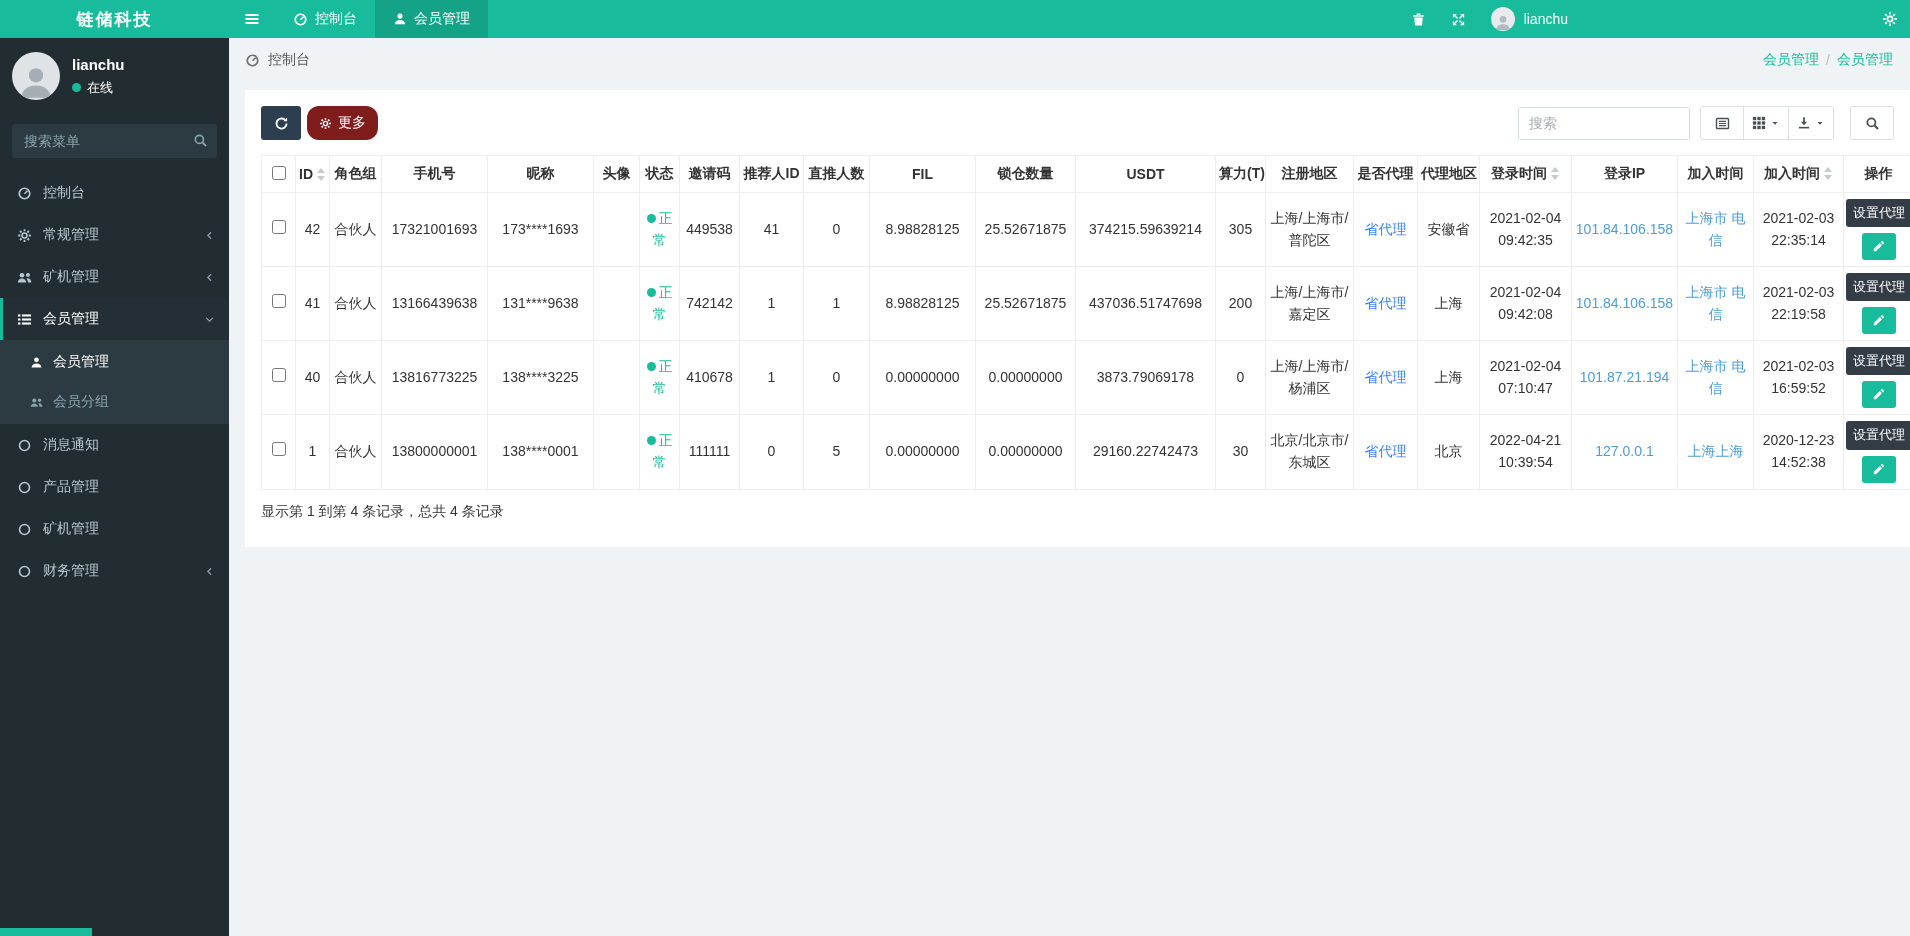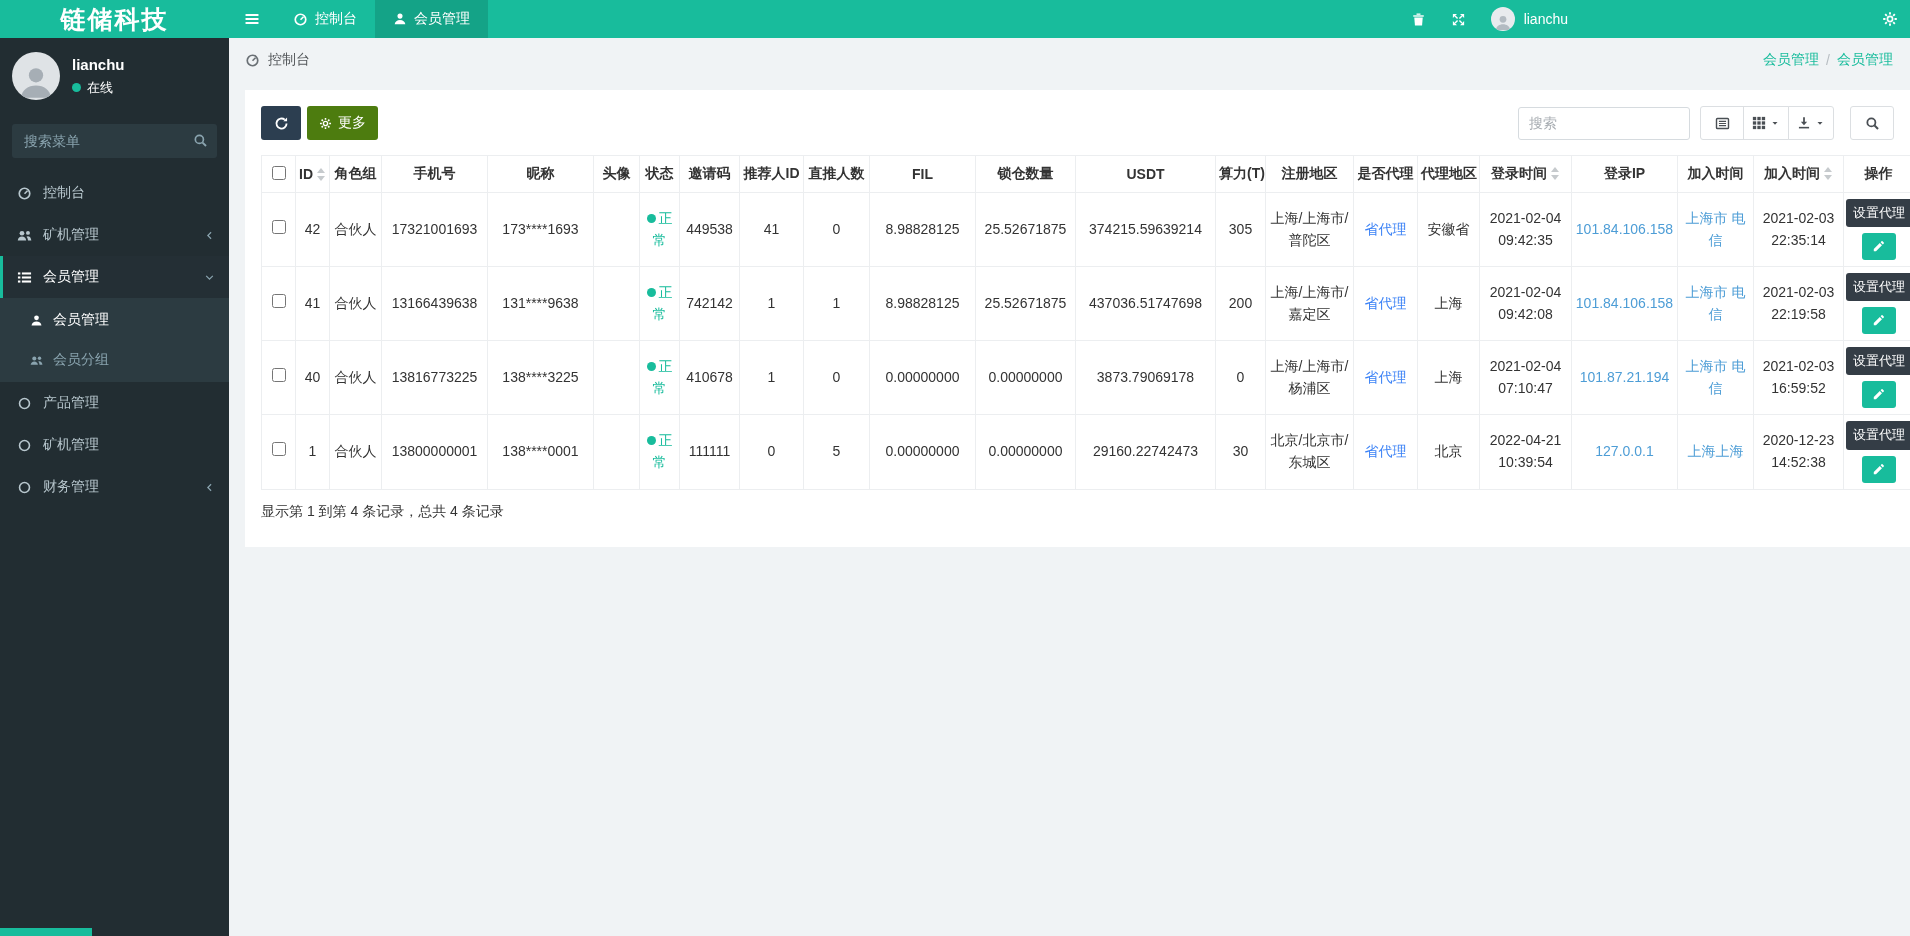--- a/index.html
+++ b/index.html
@@ -5,21 +5,21 @@
   * { box-sizing: border-box; margin: 0; padding: 0; }
   html,body { width:1910px; height:936px; overflow:hidden; }
   body {
     font-family: "Liberation Sans", "DejaVu Sans", sans-serif;
     background:#f0f3f5; color:#333; font-size:14px;
   }
   
   .topbar { position:fixed; top:0; left:0; width:1910px; height:38px;
     background:#18bc9c; color:#fff; display:flex; align-items:stretch; z-index:50; }
   .brand { width:229px; display:flex; align-items:center; justify-content:center;
-    font-size:25px; font-weight:bold; letter-spacing:2px; }
+    font-size:17px; font-weight:bold; letter-spacing:2px; }
   .nav-toggle { width:46px; display:flex; align-items:center; justify-content:center; cursor:pointer; }
   .topnav { display:flex; align-items:stretch; }
   .topnav-tab { display:flex; align-items:center; gap:7px; padding:0 18px; font-size:14px;
     color:#fff; text-decoration:none; cursor:pointer; }
   .topnav-tab.active { background:rgba(0,0,0,.13); }
   .topbar-right { margin-left:auto; display:flex; align-items:center; }
   .tb-iconbtn { width:40px; height:38px; display:flex; align-items:center; justify-content:center; cursor:pointer; }
   .tb-user { display:flex; align-items:center; gap:9px; padding:0 12px; cursor:pointer; }
   .tb-avatar { width:24px; height:24px; border-radius:50%; background:#e8ebee; display:flex;
     align-items:flex-end; justify-content:center; overflow:hidden; color:#b3bbc2; }
@@ -55,21 +55,21 @@
   .breadcrumb-right { margin-left:auto; display:flex; align-items:center; gap:7px; }
   .bc-link { color:#18bc9c; text-decoration:none; cursor:pointer; }
   .bc-sep { color:#b7bdc2; }
   .panel { margin:8px 0 0 16px; background:#fff; padding:16px 16px 26px 16px; min-height:412px; }
   
   .toolbar { display:flex; align-items:center; }
   .btn { height:34px; border:none; border-radius:3px; cursor:pointer; display:inline-flex;
     align-items:center; justify-content:center; font-size:14px;
     font-family:"Liberation Sans","DejaVu Sans",sans-serif; }
   .btn-refresh { width:40px; background:#2c3e50; color:#fff; }
-  .btn-more { background:#4d7c0f; color:#fff; padding:0 12px; gap:6px; margin-left:6px; }
+  .btn-more { background:#7f1d1d; color:#fff; padding:0 12px; gap:6px; margin-left:6px;border-radius:12px; }
   .toolbar-right { margin-left:auto; display:flex; align-items:center; }
   .tb-search-input { width:172px; height:33px; border:1px solid #d6dbdf; border-radius:3px;
     padding:0 10px; font-size:14px; color:#555; outline:none; margin-right:10px;
     font-family:"Liberation Sans","DejaVu Sans",sans-serif; }
   .tb-search-input::placeholder { color:#a8adb2; }
   .btn-group { display:flex; }
   .btn-white { height:34px; min-width:44px; background:#fff; border:1px solid #dcdfe2; color:#4a4f54;
     display:inline-flex; align-items:center; justify-content:center; gap:4px; cursor:pointer; padding:0 8px; }
   .btn-group .btn-white + .btn-white { margin-left:-1px; }
   .btn-group .btn-white:first-child { border-radius:3px 0 0 3px; }
@@ -188,20 +188,32 @@
   <nav>
       <a class="menu-item">
         <svg class="ic" width="15" height="15" viewBox="0 0 16 16" fill="currentColor">
           <circle cx="8" cy="8" r="5.6" fill="none" stroke="currentColor" stroke-width="1.8"></circle>
           <path d="M8 8.3 11.2 5" fill="none" stroke="currentColor" stroke-width="1.7"></path>
         </svg>
         <span class="mi-label">控制台</span>
       </a>
       <a class="menu-item">
         <svg class="ic" width="15" height="15" viewBox="0 0 16 16" fill="currentColor">
+          <circle cx="8" cy="8" r="2.6" fill="none" stroke="currentColor" stroke-width="1.7"></circle>
+          <path d="M8 1.2v2.3M8 12.5v2.3M1.2 8h2.3M12.5 8h2.3M3.2 3.2l1.6 1.6M11.2 11.2l1.6 1.6M12.8 3.2l-1.6 1.6M4.8 11.2l-1.6 1.6" stroke="currentColor" stroke-width="1.9"></path>
+        </svg>
+        <span class="mi-label">常规管理</span>
+        <span class="chev">
+          <svg class="ic" width="11" height="11" viewBox="0 0 16 16" fill="currentColor">
+            <path d="M10.3 3.2 5.6 8l4.7 4.8" fill="none" stroke="currentColor" stroke-width="1.8"></path>
+          </svg>
+        </span>
+      </a>
+      <a class="menu-item">
+        <svg class="ic" width="15" height="15" viewBox="0 0 16 16" fill="currentColor">
           <circle cx="5.3" cy="5.6" r="2.5"></circle>
           <path d="M.8 13.3c.3-2.7 2.1-4.2 4.5-4.2s4.2 1.5 4.5 4.2z"></path>
           <circle cx="11.7" cy="5.2" r="2.1"></circle>
           <path d="M11.4 8.9c2.2.1 3.6 1.6 3.9 4.4h-3.6c-.1-1.8-.7-3.2-1.6-4.1z"></path>
         </svg>
         <span class="mi-label">矿机管理</span>
         <span class="chev">
           <svg class="ic" width="11" height="11" viewBox="0 0 16 16" fill="currentColor">
             <path d="M10.3 3.2 5.6 8l4.7 4.8" fill="none" stroke="currentColor" stroke-width="1.8"></path>
           </svg>
@@ -234,20 +246,26 @@
         <a class="submenu-item">
           <svg class="ic" width="13" height="13" viewBox="0 0 16 16" fill="currentColor">
             <circle cx="5.3" cy="5.6" r="2.5"></circle>
             <path d="M.8 13.3c.3-2.7 2.1-4.2 4.5-4.2s4.2 1.5 4.5 4.2z"></path>
             <circle cx="11.7" cy="5.2" r="2.1"></circle>
             <path d="M11.4 8.9c2.2.1 3.6 1.6 3.9 4.4h-3.6c-.1-1.8-.7-3.2-1.6-4.1z"></path>
           </svg>
           <span class="mi-label">会员分组</span>
         </a>
       </div>
+      <a class="menu-item">
+        <svg class="ic" width="15" height="15" viewBox="0 0 16 16" fill="currentColor">
+          <circle cx="8" cy="8" r="5.3" fill="none" stroke="currentColor" stroke-width="1.7"></circle>
+        </svg>
+        <span class="mi-label">消息通知</span>
+      </a>
       <a class="menu-item">
         <svg class="ic" width="15" height="15" viewBox="0 0 16 16" fill="currentColor">
           <circle cx="8" cy="8" r="5.3" fill="none" stroke="currentColor" stroke-width="1.7"></circle>
         </svg>
         <span class="mi-label">产品管理</span>
       </a>
       <a class="menu-item">
         <svg class="ic" width="15" height="15" viewBox="0 0 16 16" fill="currentColor">
           <circle cx="8" cy="8" r="5.3" fill="none" stroke="currentColor" stroke-width="1.7"></circle>
         </svg>

